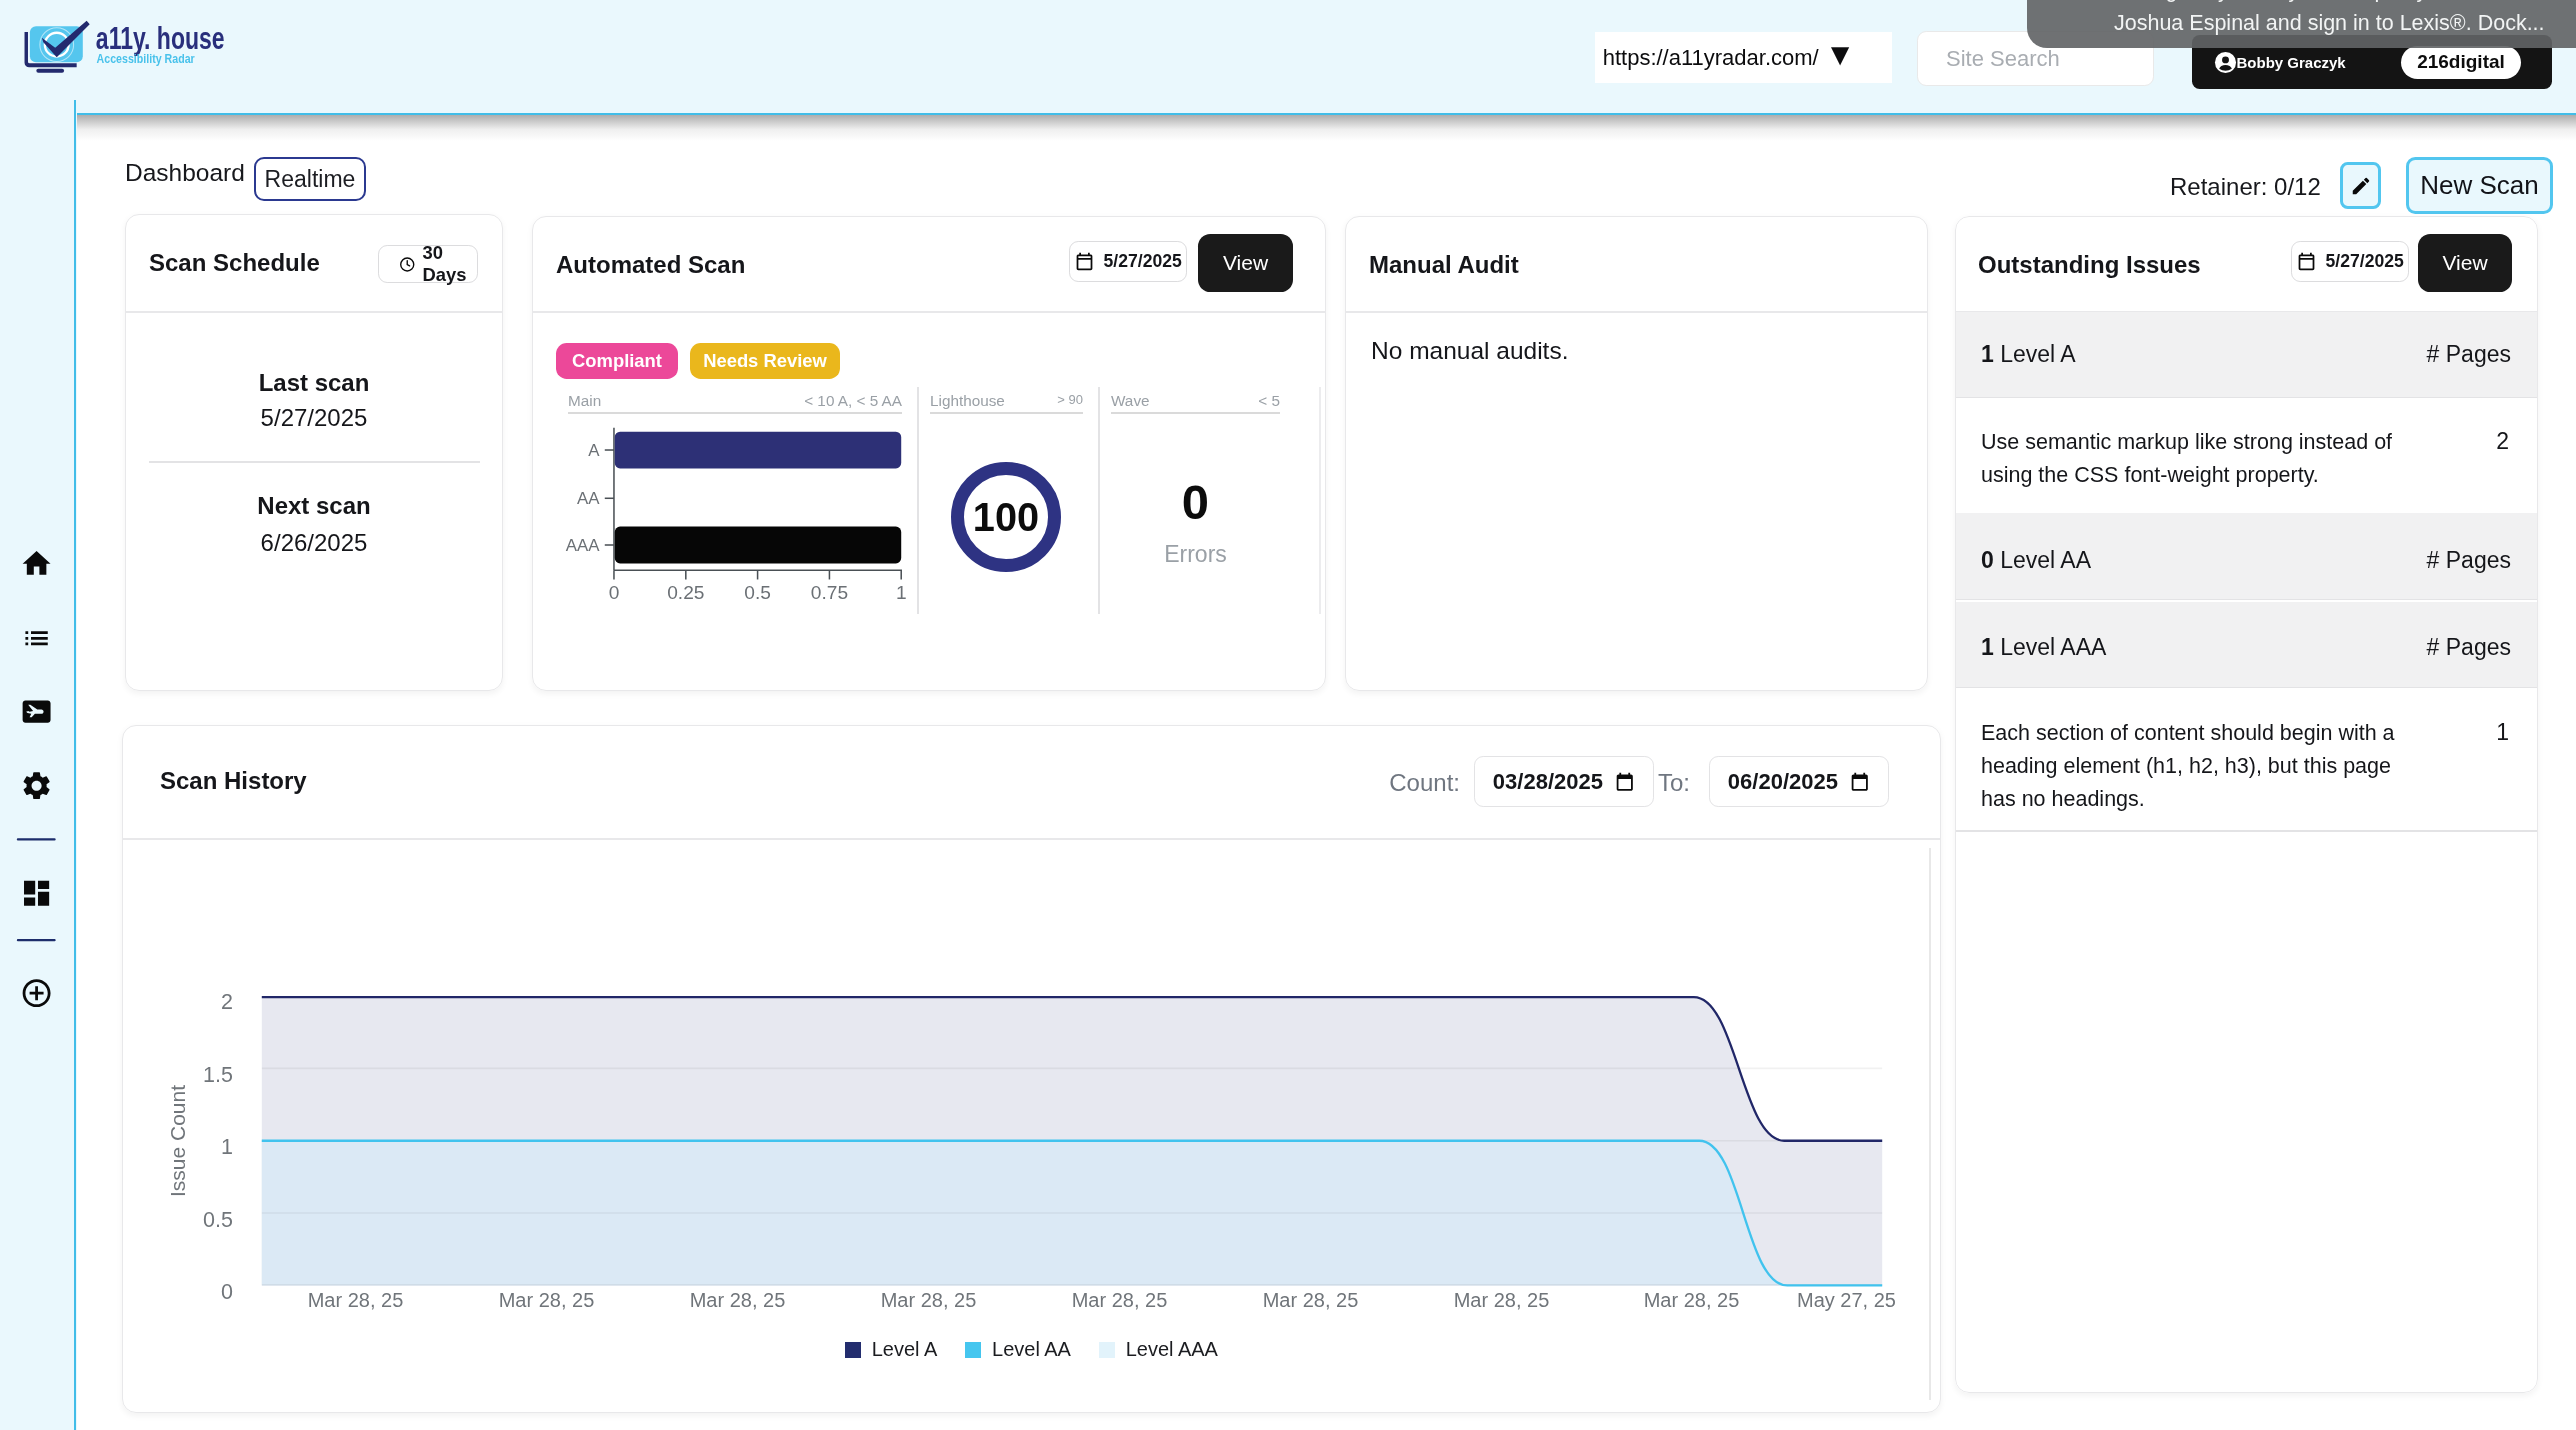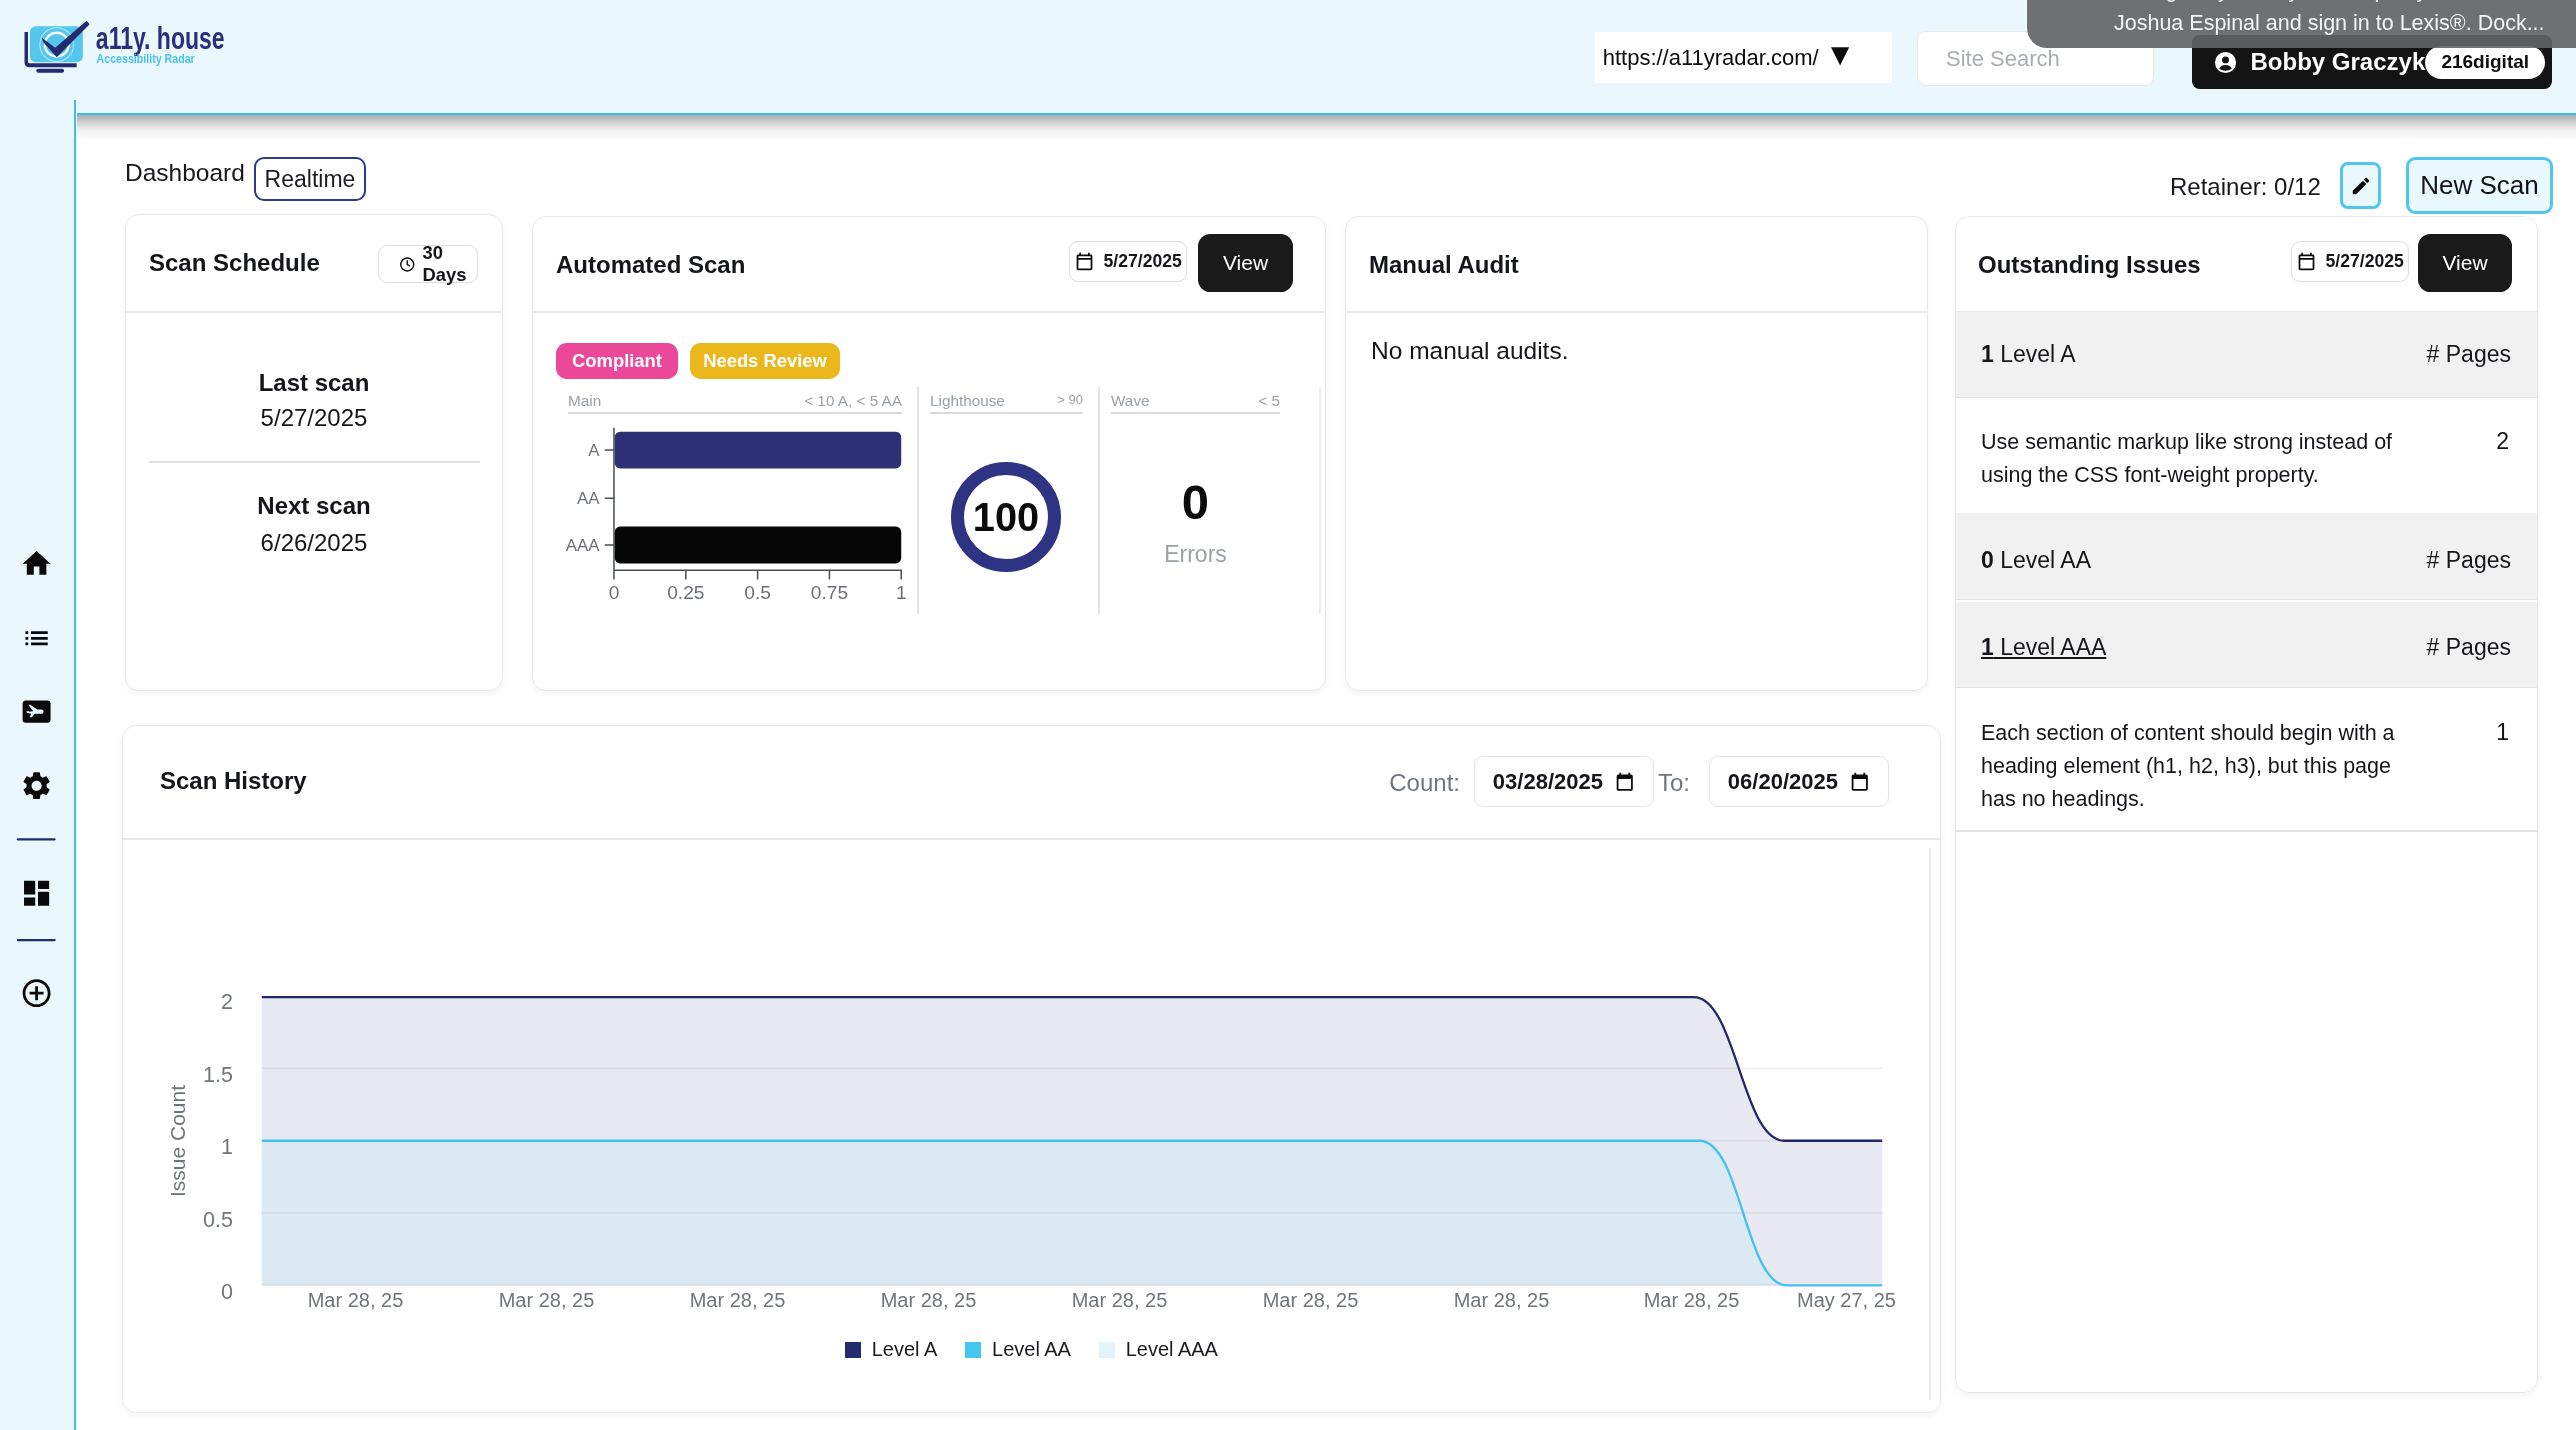--- a/index.html
+++ b/index.html
@@ -67,21 +67,21 @@
   </svg>
 </div>
 <div class="abs" id="urlbox">https://a11yradar.com/&nbsp;<span style="font-size:31px; margin-top:-4.6px;">▼</span></div>
 <div class="abs" id="sitesearch">Site Search</div>
 <div class="abs" id="userbtn">
   <svg width="23" height="23" viewBox="0 0 24 24" style="margin-left:21.5px; flex:none;">
     <circle cx="12" cy="12" r="11" fill="#ffffff"></circle>
     <circle cx="12" cy="9.3" r="3.6" fill="#141414"></circle>
     <path d="M12 14.5c-3.2 0-6 1.6-6.6 3.9a11 11 0 0 0 13.2 0C18 16.1 15.2 14.5 12 14.5z" fill="#141414"></path>
   </svg>
-  <span style="font-size:24px; font-weight:bold; margin-left:14px; white-space:nowrap;">Bobby Graczyk</span>
+  <span style="font-size:15px; font-weight:bold; white-space:nowrap;">Bobby Graczyk</span>
   <span class="pill" style="margin-left:auto; margin-right:31px; flex:none;">216digital</span>
 </div>
 <div class="abs" id="toast">
     <div>settings to your keychain, open your</div>
     <div>Joshua Espinal and sign in to Lexis®. Dock...</div>
   </div>
 
 <div class="abs" id="sidebar" style="left:0; top:0; width:74px; height:1431px;">
   <svg width="74" height="1431" viewBox="0 0 97 1866" fill="#0a0a0a">
 
@@ -217,21 +217,21 @@
   <div class="abs" style="left:0; right:0; top:297px; height:87px; background:#f1f1f2; border-bottom:1.5px solid #e3e3e5;"></div>
   <div class="abs" style="left:0; right:0; top:386px; height:86px; background:#f1f1f2; border-bottom:1.5px solid #e3e3e5;"></div>
   <div class="abs" style="left:0; right:0; top:614px; height:1.5px; background:#e3e3e5;"></div>
 
   <div class="abs" style="left:26px; top:125px; font-size:23px;"><b>1</b> Level A</div>
   <div class="abs" style="right:27px; top:125px; font-size:23px;"># Pages</div>
   <div class="abs" style="left:26px; top:210px; width:445px; font-size:21.5px; line-height:33px;">Use semantic markup like strong instead of using the CSS font-weight property.</div>
   <div class="abs" style="right:29px; top:212px; font-size:23px;">2</div>
   <div class="abs" style="left:26px; top:331px; font-size:23px;"><b>0</b> Level AA</div>
   <div class="abs" style="right:27px; top:331px; font-size:23px;"># Pages</div>
-  <div class="abs" style="left:26px; top:418px; font-size:23px;text-decoration:underline;"><b>1</b> Level AAA</div>
+  <div class="abs" style="left:26px; top:418px; font-size:23px;"><b>1</b> Level AAA</div>
   <div class="abs" style="right:27px; top:418px; font-size:23px;"># Pages</div>
   <div class="abs" style="left:26px; top:501px; width:439px; font-size:21.5px; line-height:33px;">Each section of content should begin with a heading element (h1, h2, h3), but this page has no headings.</div>
   <div class="abs" style="right:29px; top:503px; font-size:23px;">1</div>
 </div>
 <div class="abs card" id="card5">
   <div class="abs" style="left:38px; top:42px; font-weight:bold; font-size:24px;">Scan History</div>
   <div class="abs gr" style="left:1257px; top:44px; width:81px; text-align:right; font-size:24px; color:#6f7680;">Count:</div>
   <div class="abs pillbtn" style="left:1352px; top:31px; width:180px; height:51px; font-size:22px; font-weight:bold; gap:10.7px; border-color:#e3e3e5;">
     <span>03/28/2025</span>
     <svg width="21.5" height="21.5" viewBox="0 0 24 24" fill="#0a0a0a">

